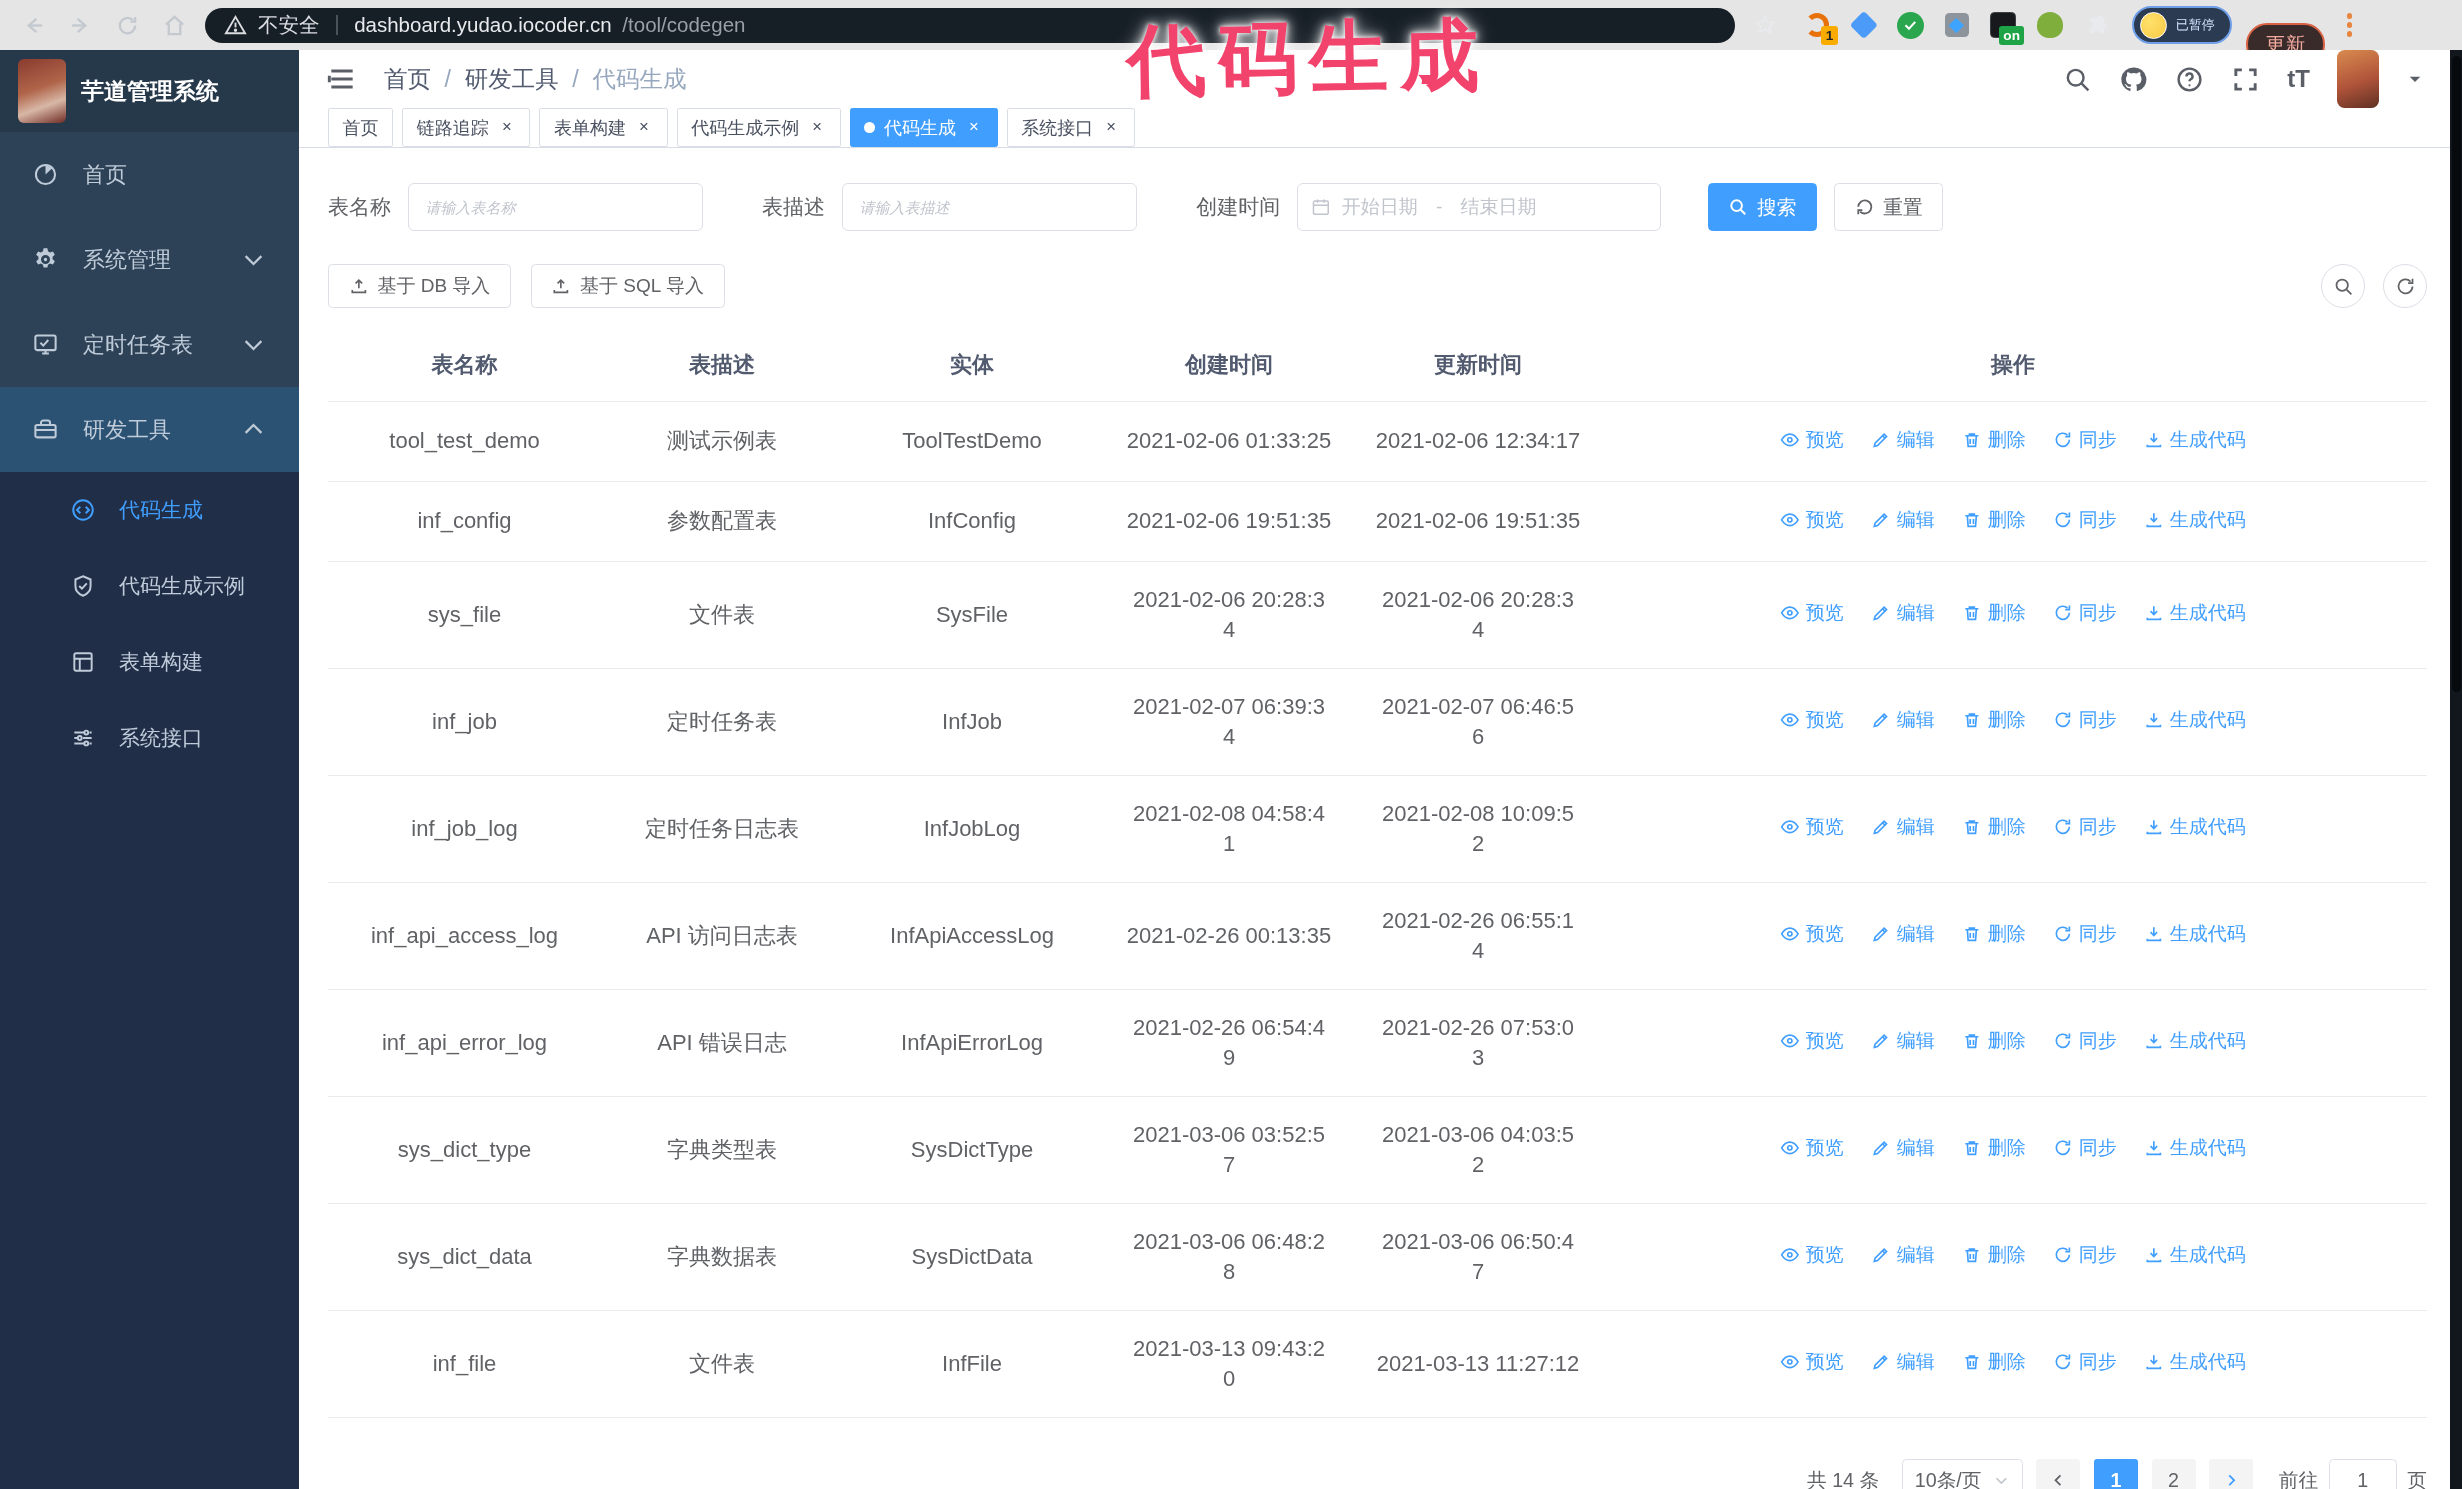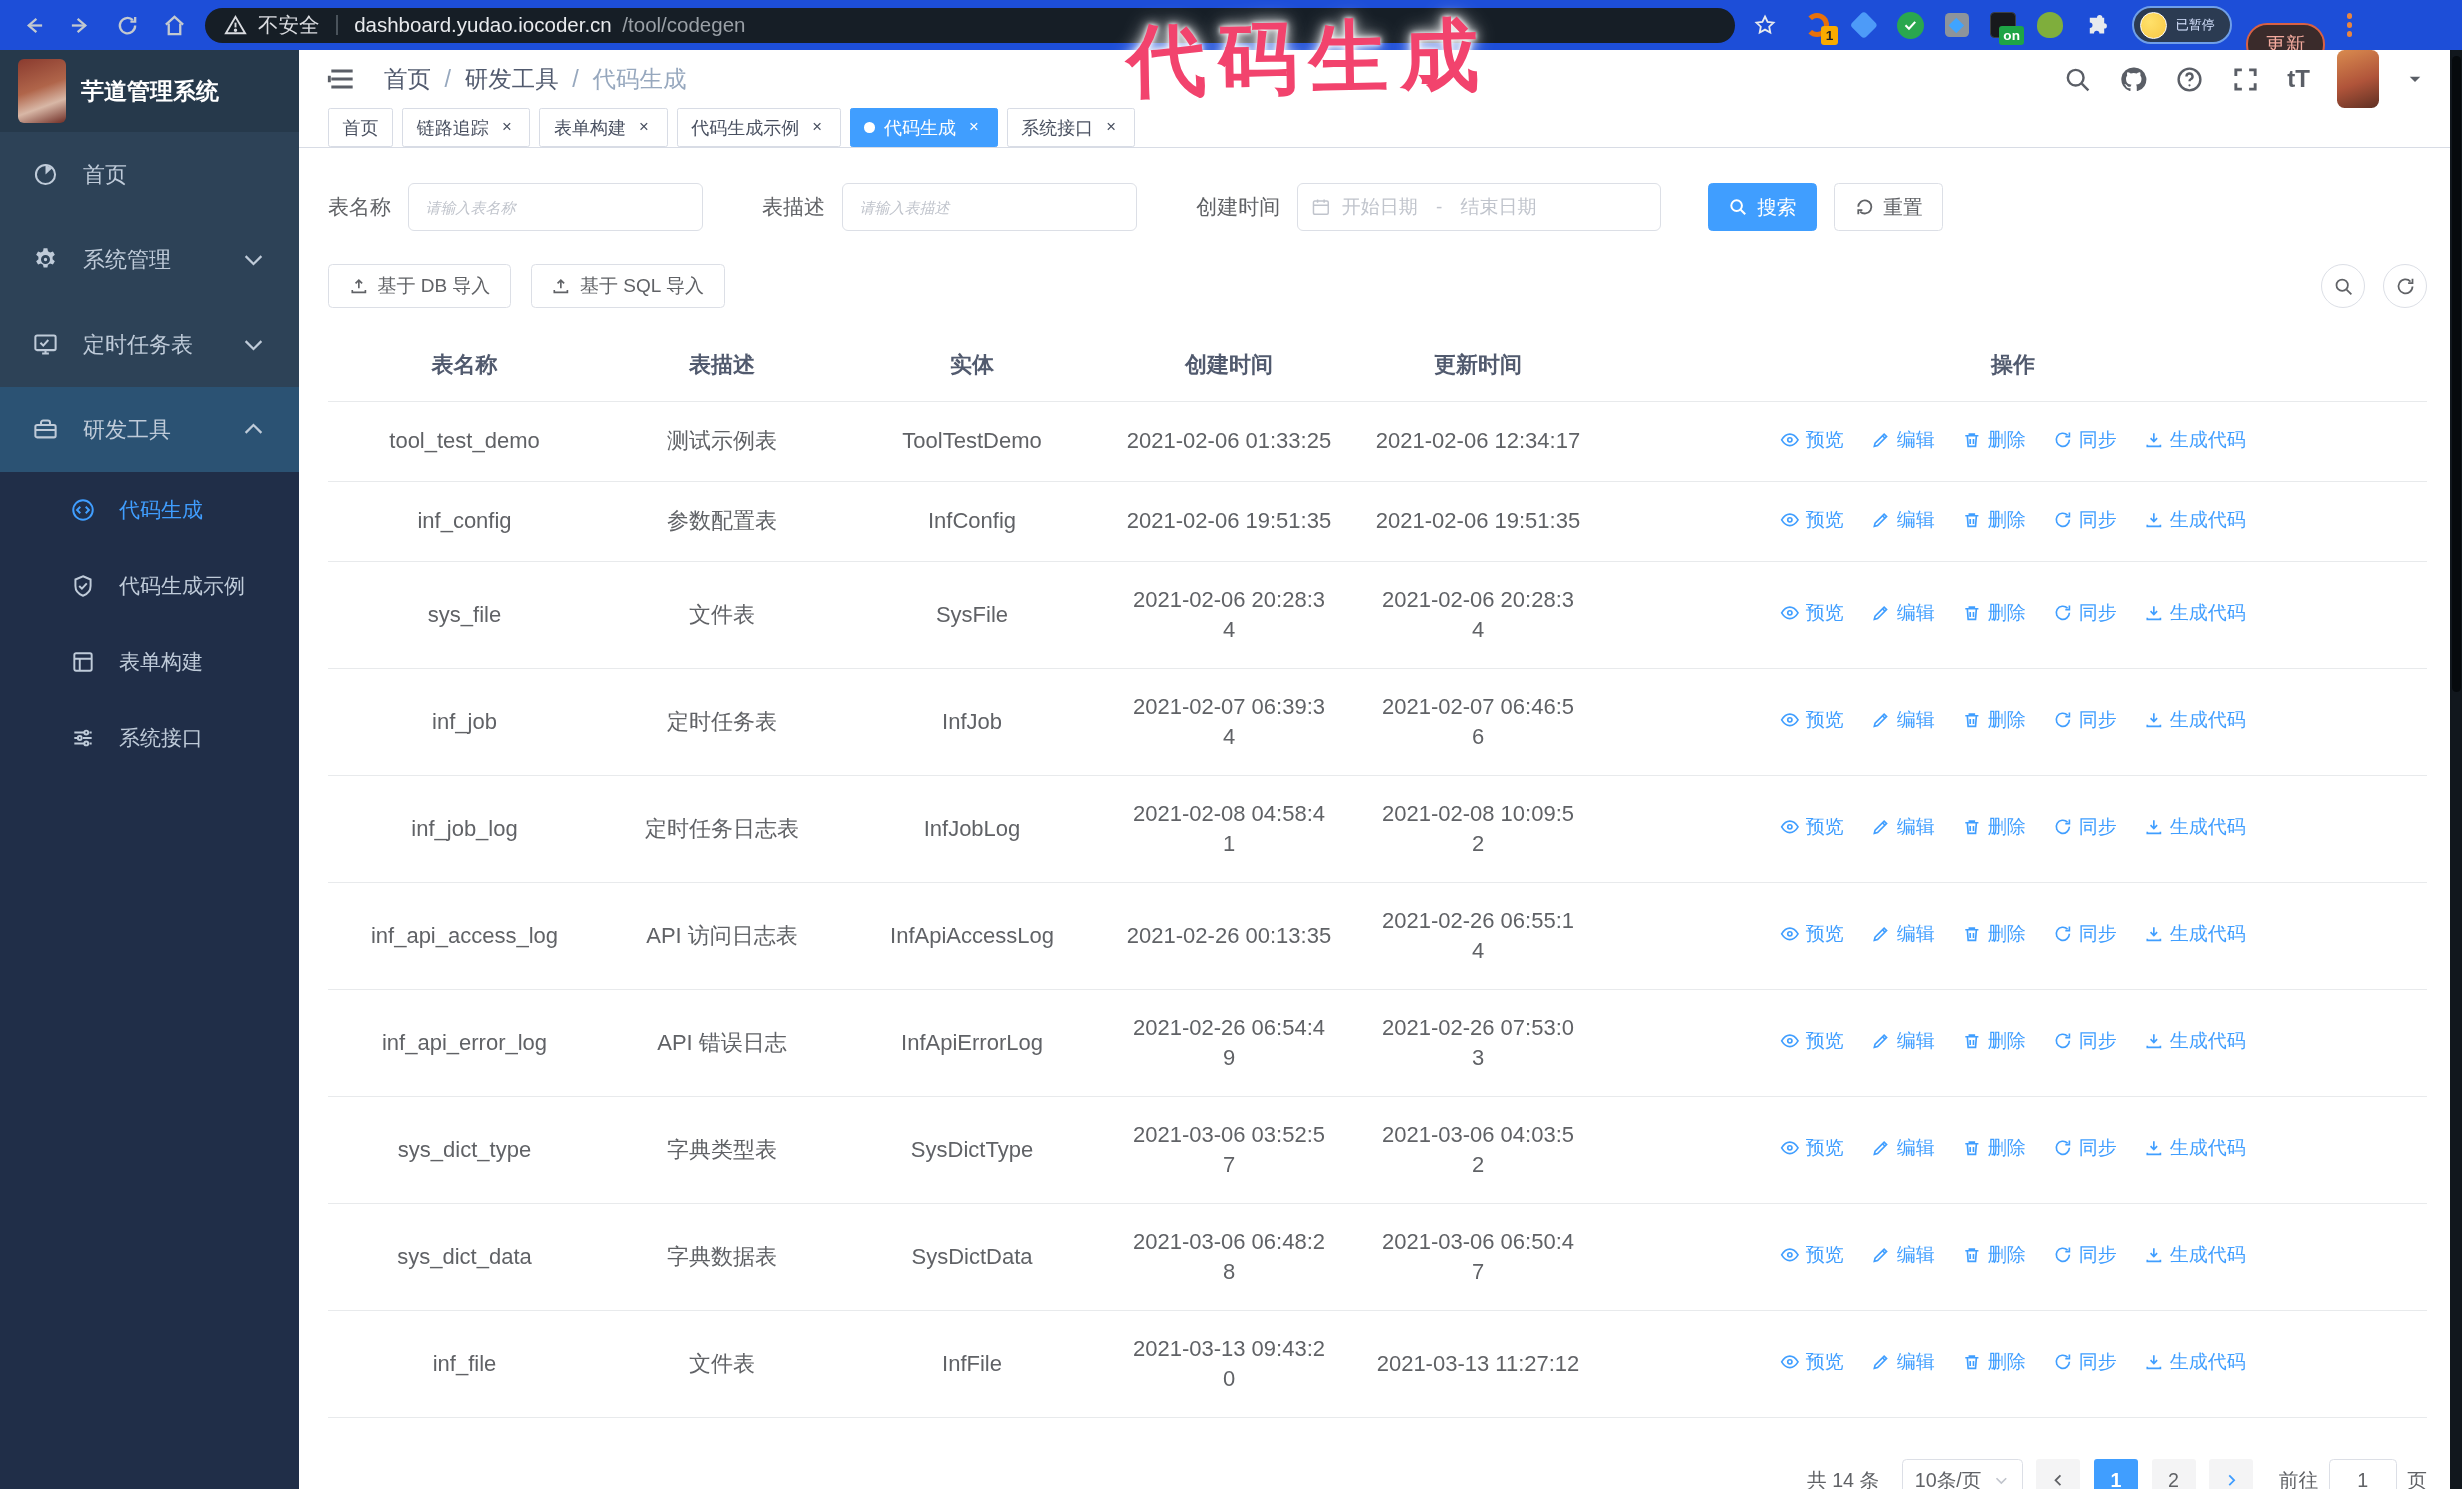--- a/index.html
+++ b/index.html
@@ -1,21 +1,21 @@
 <!DOCTYPE html>
 <html style="font-size:12px"><head>
 <meta charset="utf-8">
 <style>
   * { margin:0; padding:0; box-sizing:border-box; }
   html,body { width:2462px; height:1490px; overflow:hidden;
     font-family:"Liberation Sans","DejaVu Sans",sans-serif; background:#fff; }
   .screen { position:relative; width:2462px; height:1490px; }
 
   
-  .browser-bar { height:50px; background:#1d4ed8; display:flex; align-items:center; padding:0 16.7px; gap:14px; }
+  .browser-bar { height:50px; background:#e5e5e5; display:flex; align-items:center; padding:0 16.7px; gap:14px; }
   .nav-ico { width:33px; height:33px; display:flex; align-items:center; justify-content:center; color:#c3c9cf; flex:0 0 auto; border-radius:50%; }
   .nav-ico svg { width:23px; height:23px; }
   .url-pill { flex:1 1 auto; max-width:1530px; height:35px; background:#161e26; border-radius:17.4px; display:flex; align-items:center; padding:0 19.7px; gap:10.6px; }
   .warn-ico { color:#dadce0; display:flex; }
   .sec-label { color:#dadce0; font-size:20.5px; }
   .url-div { width:1.5px; height:19.7px; background:#4a535b; margin:0 6px; }
   .url-host { color:#e8eaed; font-size:20.5px; }
   .url-path { color:#9aa0a6; font-size:20.5px; }
   .star-btn { color:#e8eaed; display:flex; margin:0 4.5px; }
   .ext-row { display:flex; align-items:center; gap:16.7px; margin:0 6px; }

